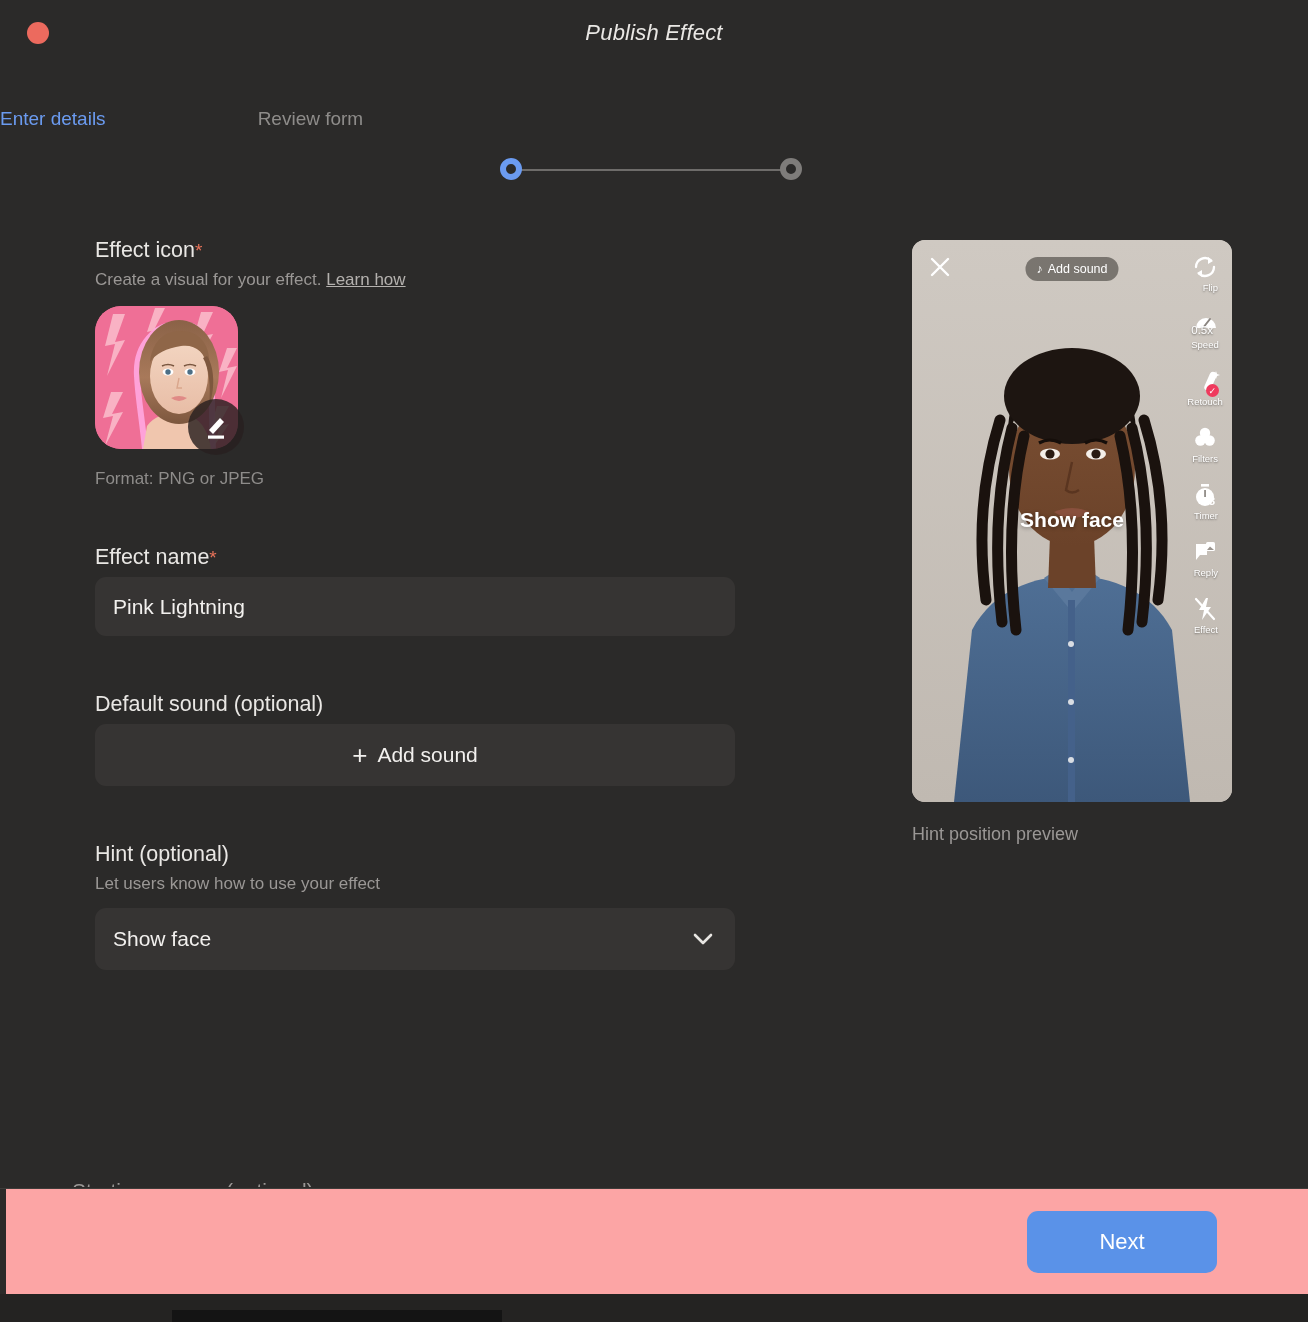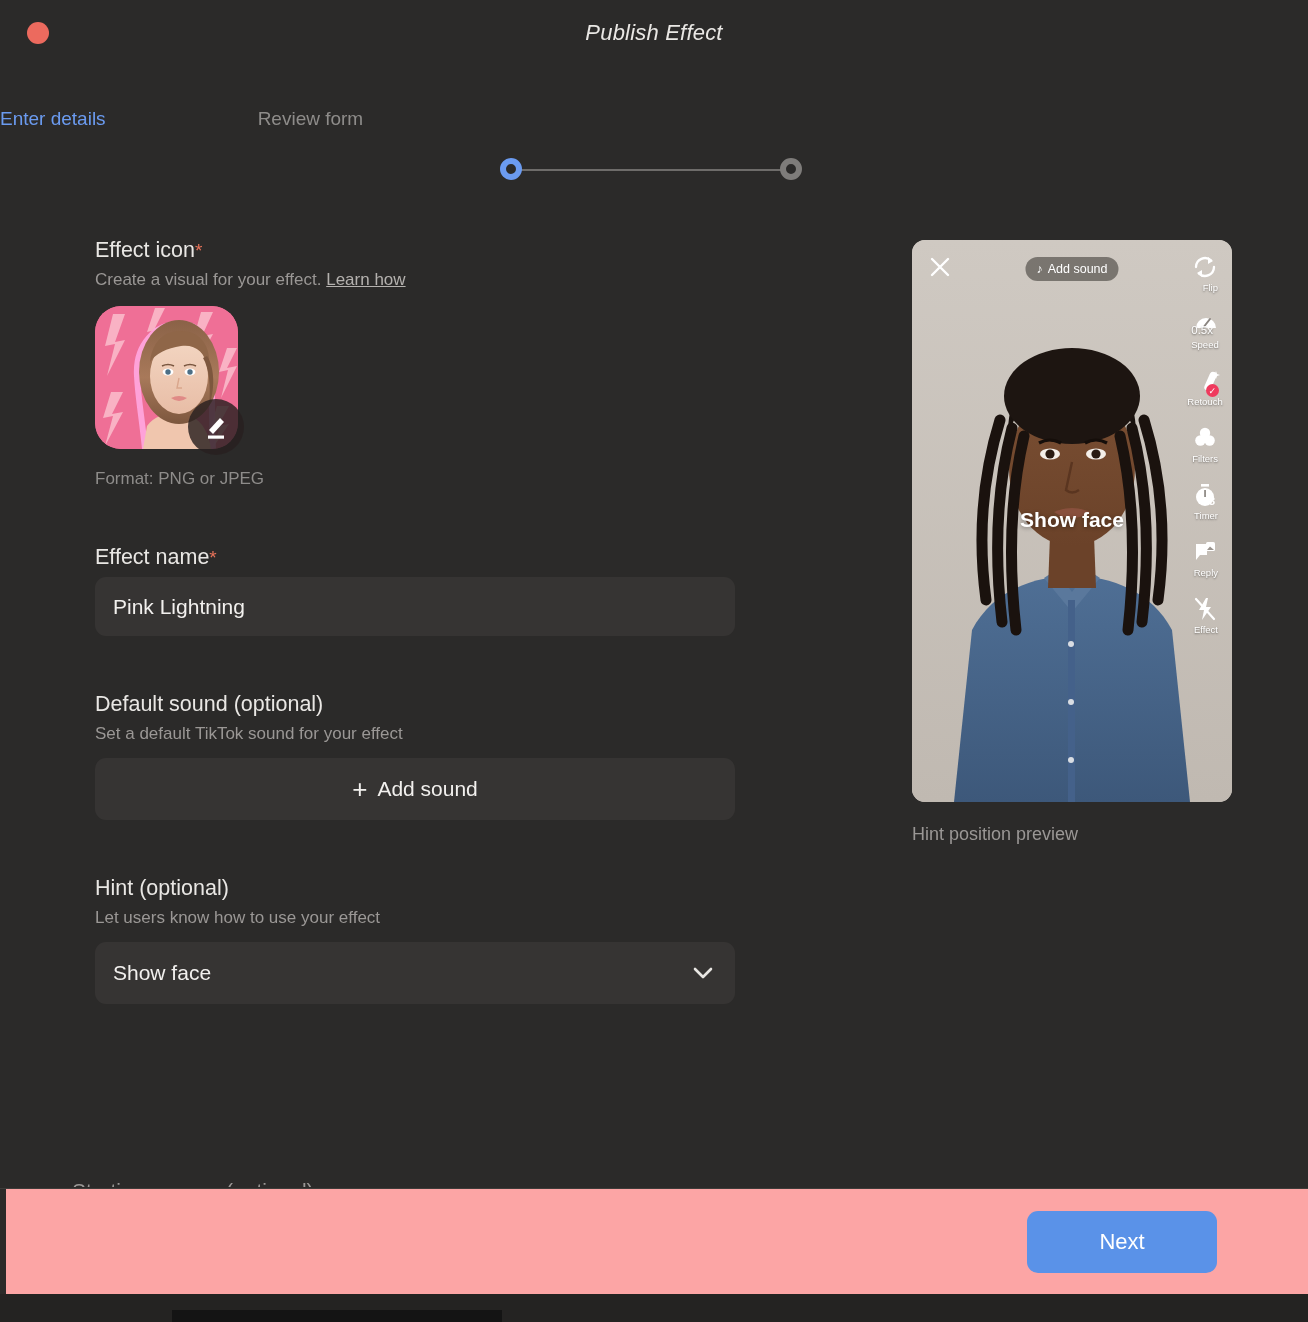--- a/index.html
+++ b/index.html
@@ -468,21 +468,20 @@
     <div class="field-title">
       <span>Effect name</span><span class="req-star">*</span>
     </div>
     <input class="text-input" type="text" value="Pink Lightning" style="">
   </div>
 
   <div class="sp56"></div>
 
   <div class="field-block">
     <div class="field-title">Default sound (optional)</div>
-    <div class="field-sub">Set a default TikTok sound for your effect</div>
     <button class="add-sound-btn">
       <span class="plus-glyph">+</span>
       <span>Add sound</span>
     </button>
   </div>
 
   <div class="sp56"></div>
 
   <div class="field-block">
     <div class="field-title">Hint (optional)</div>

